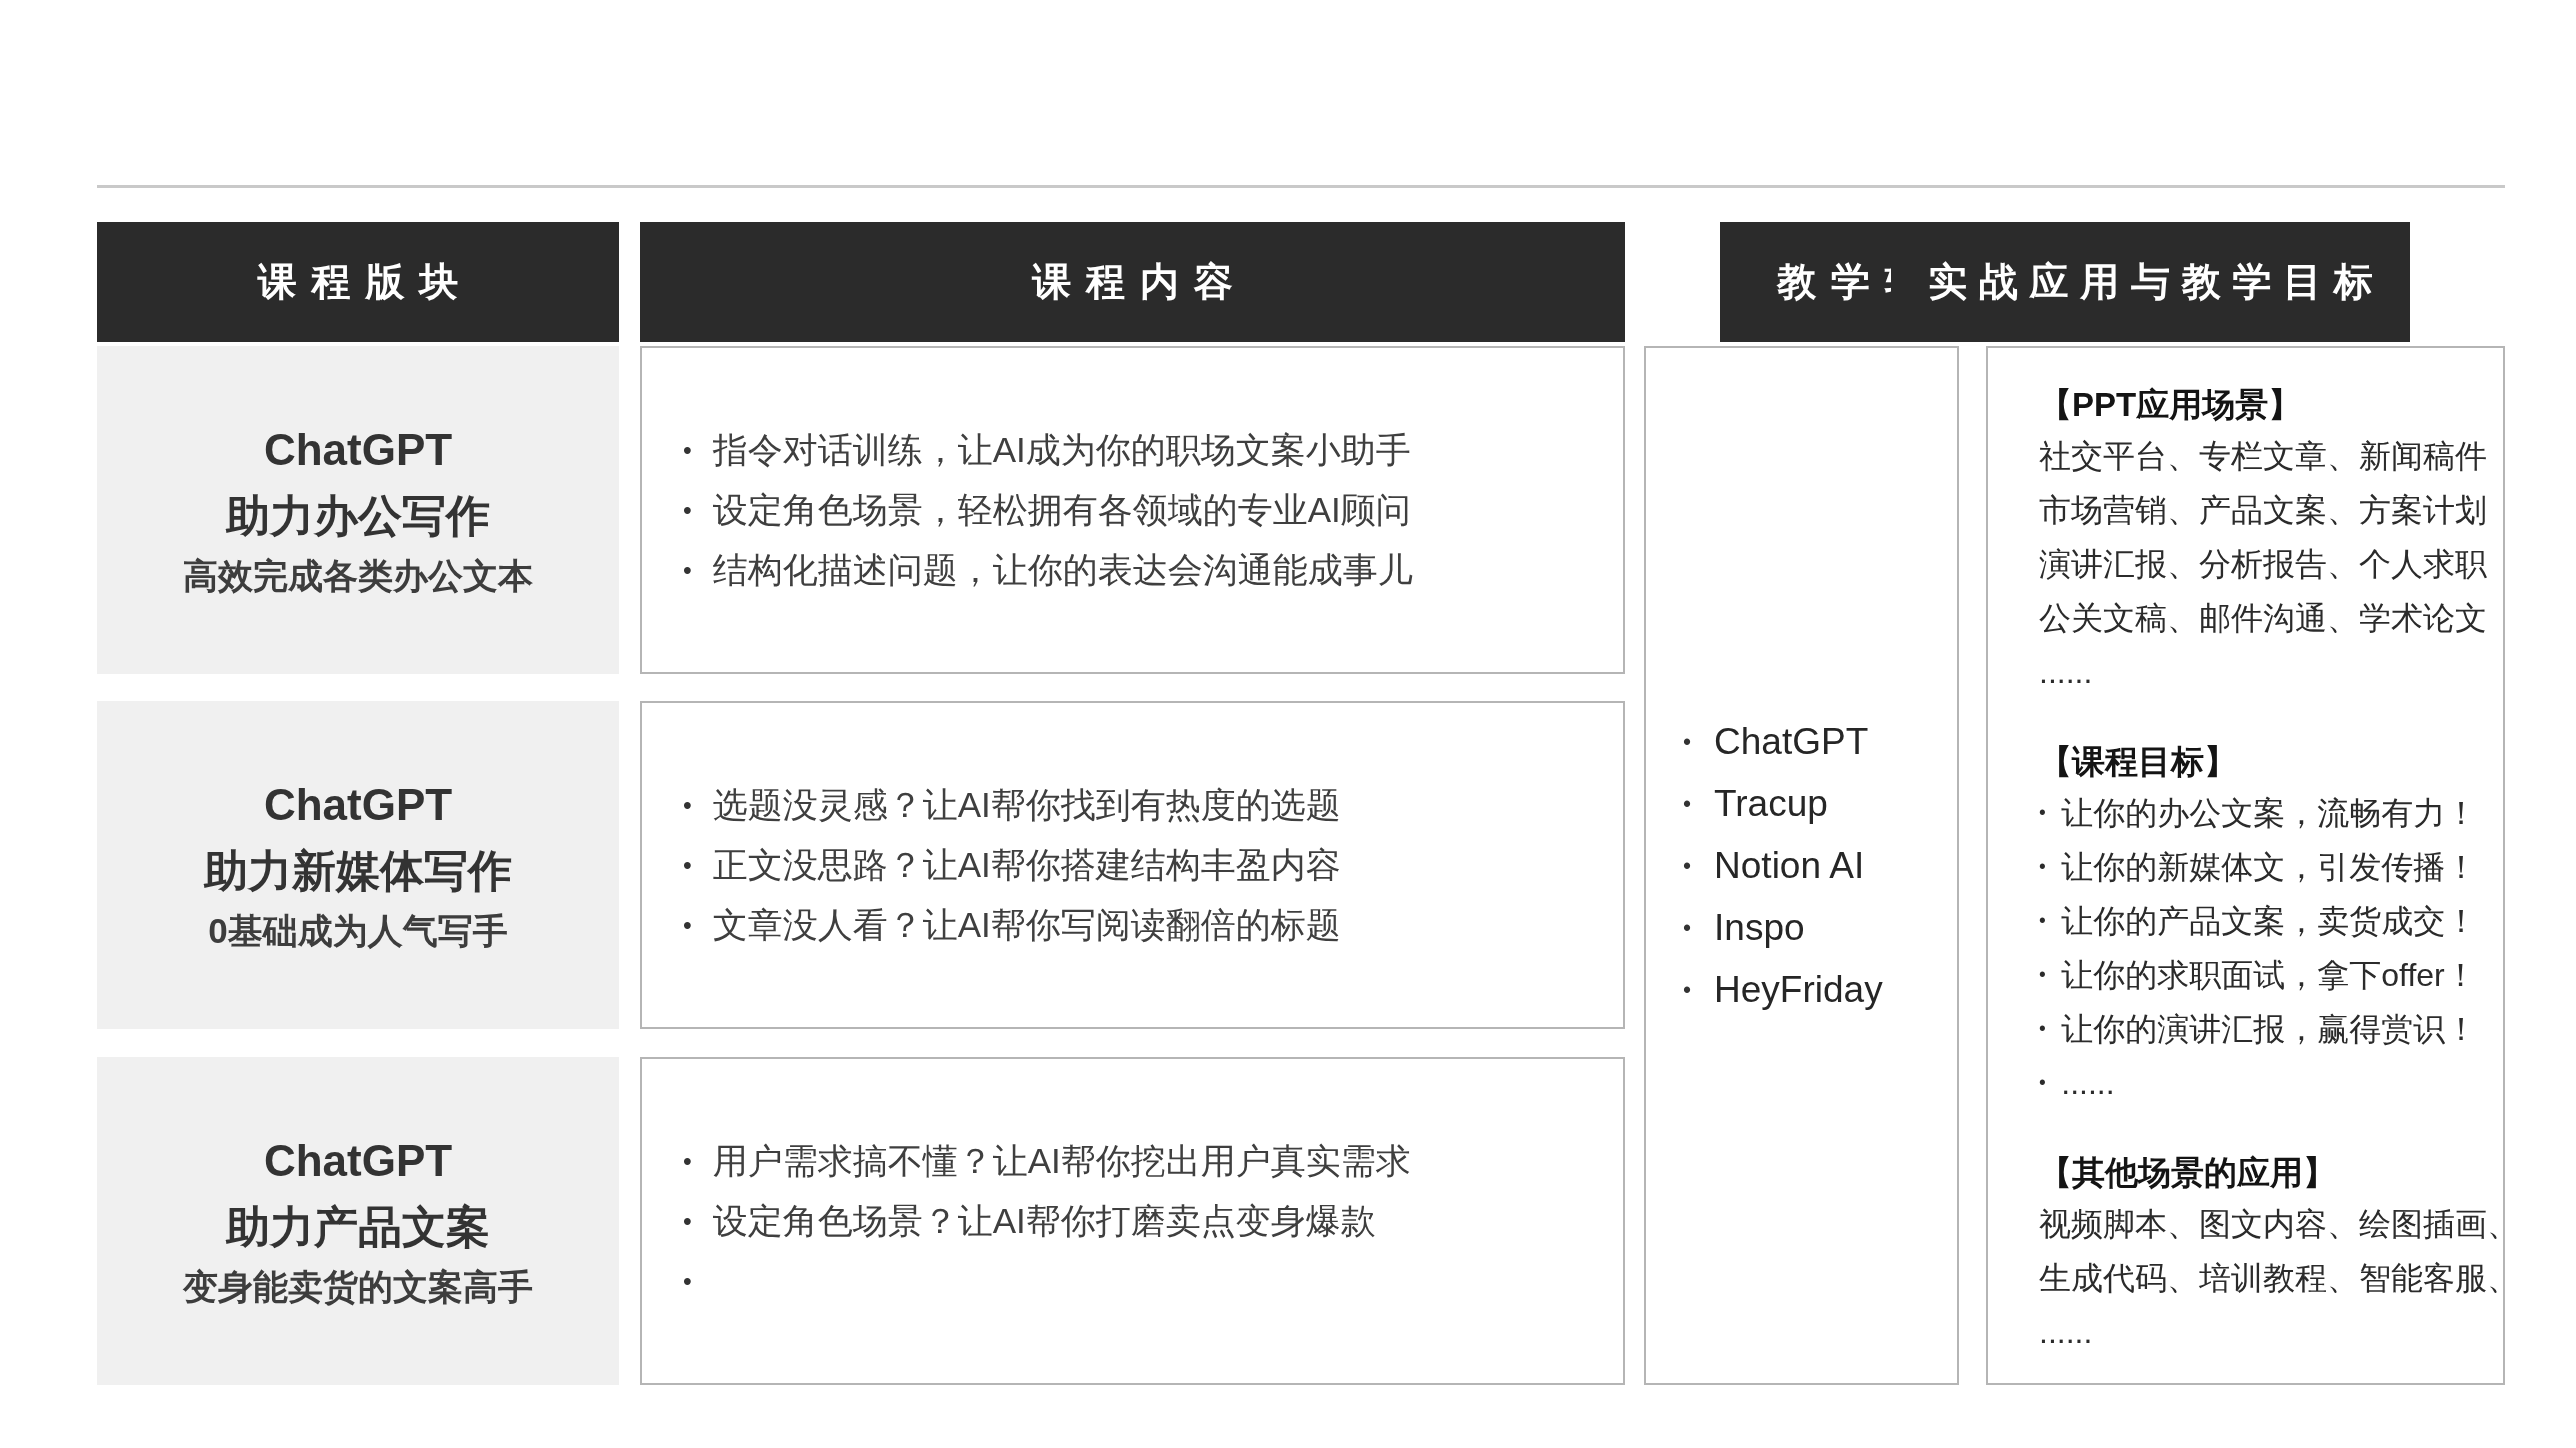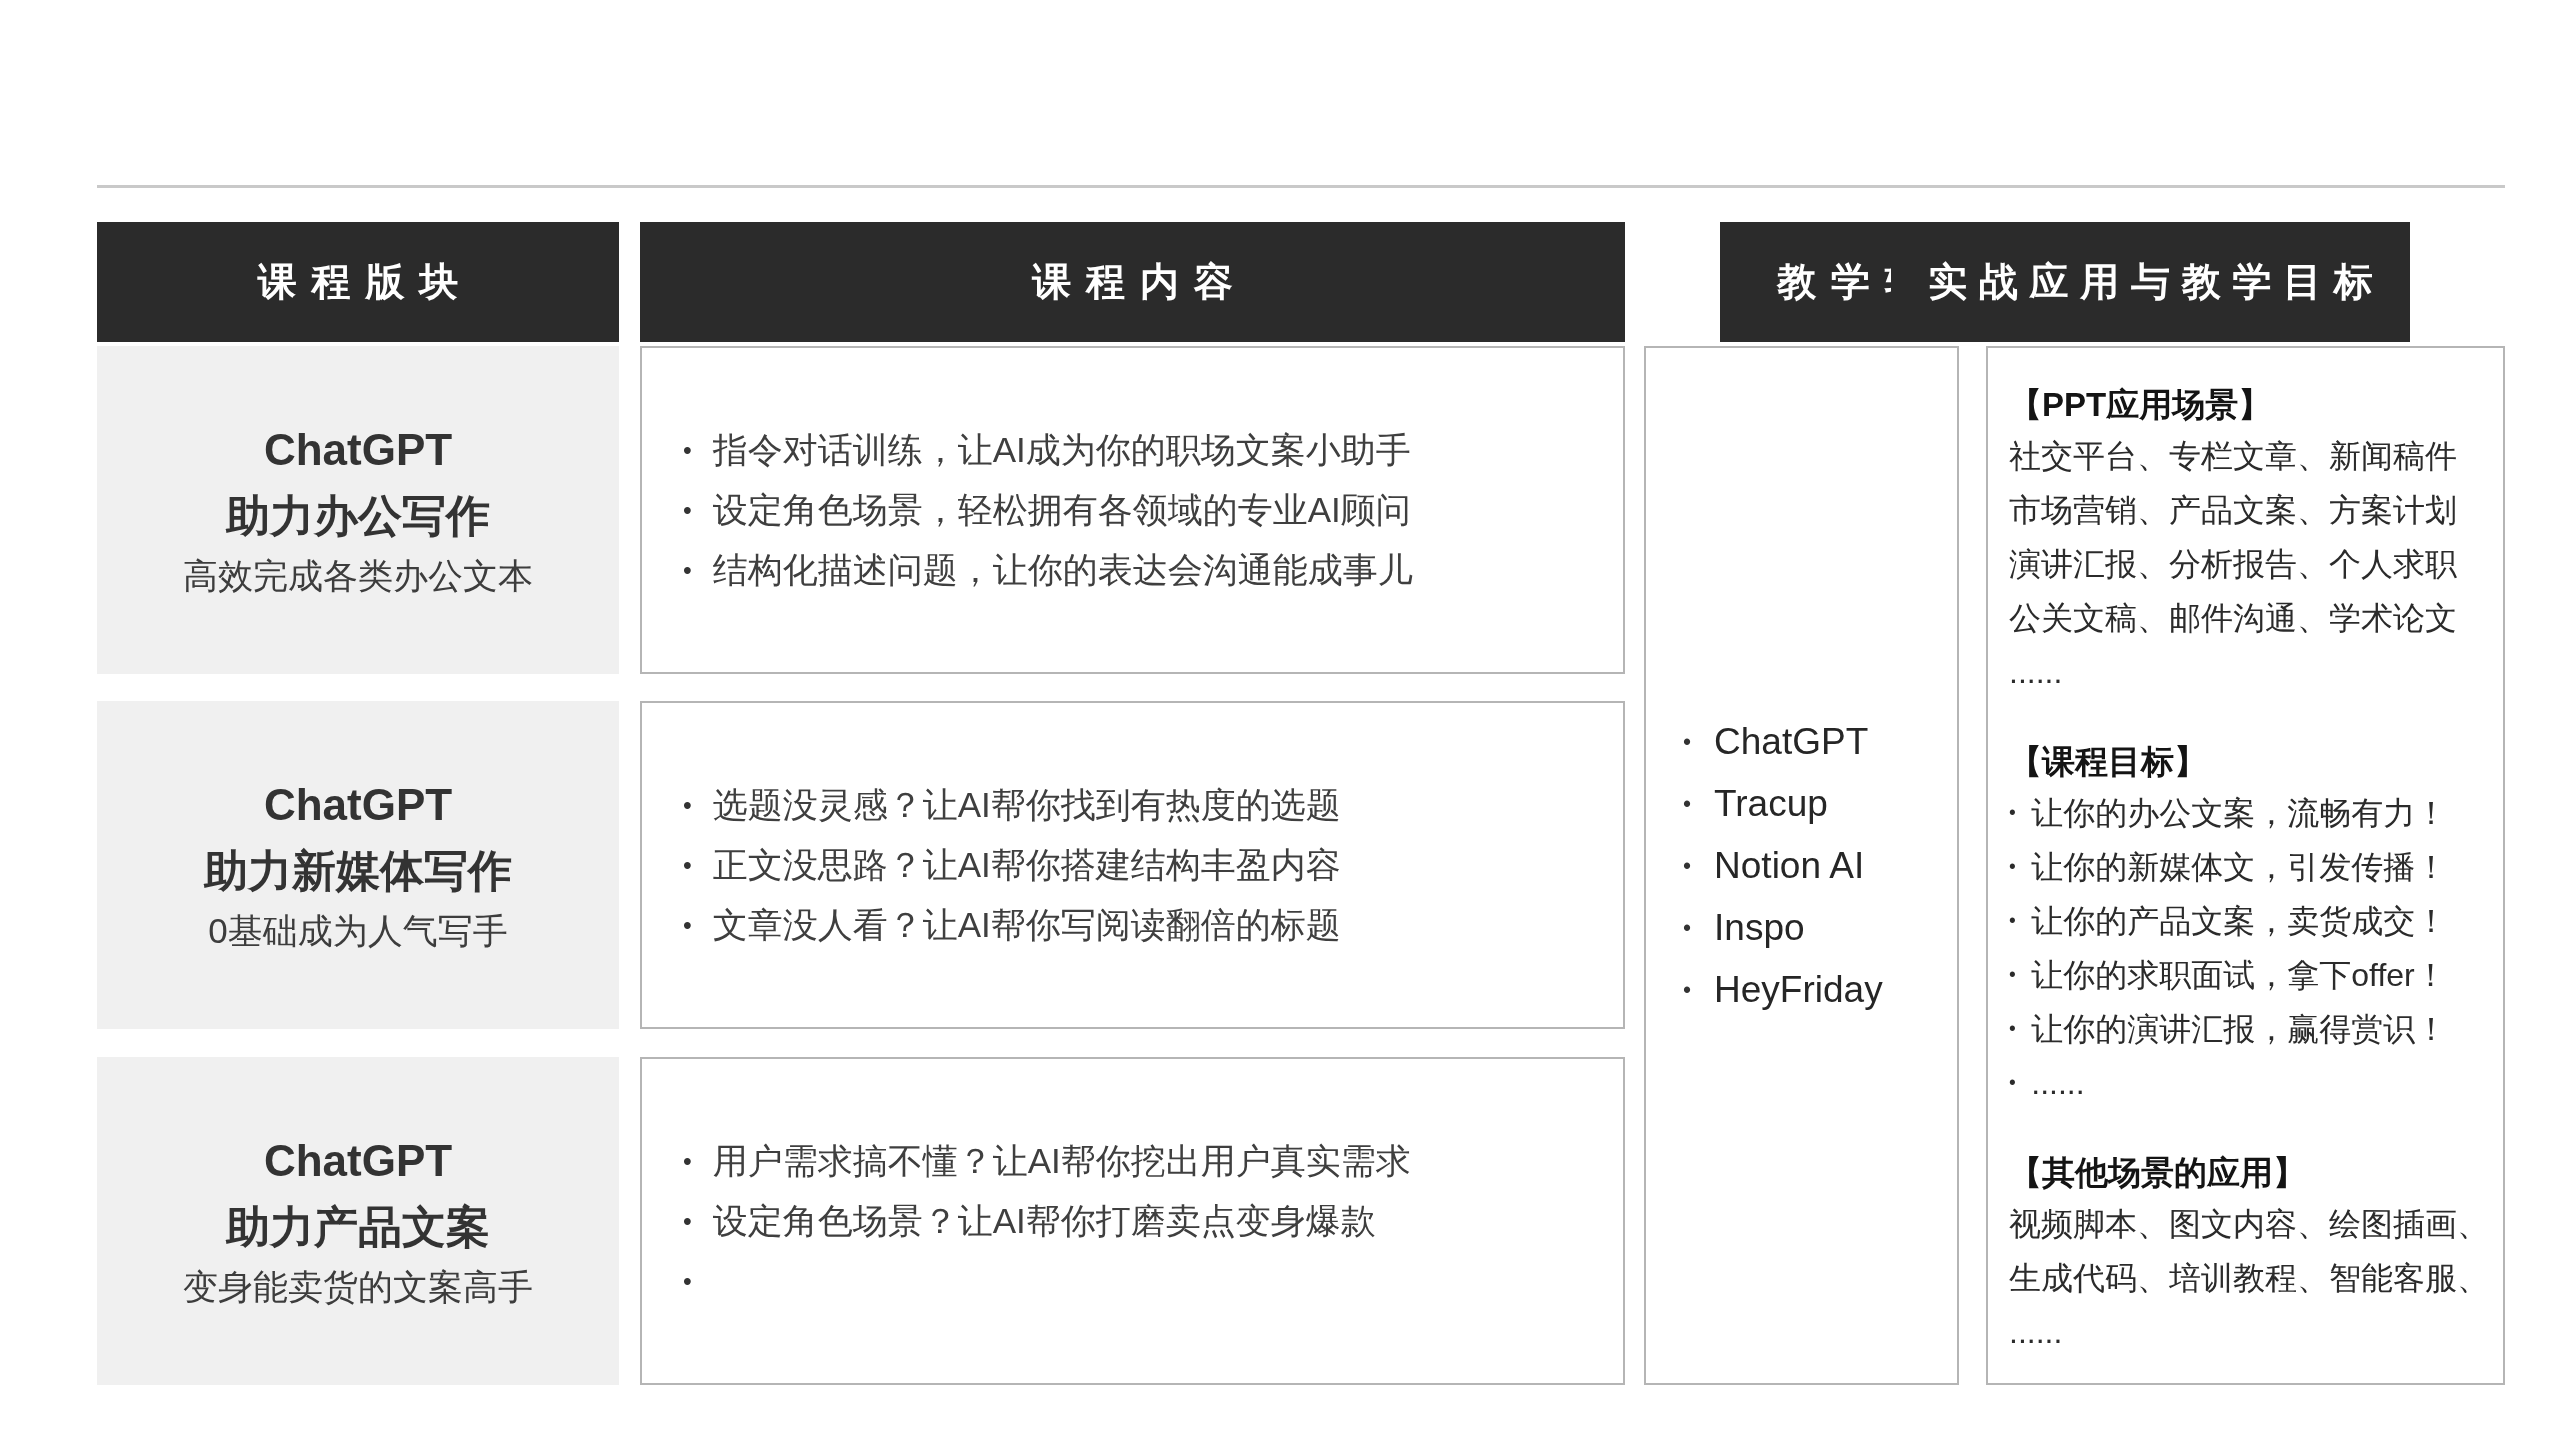--- a/index.html
+++ b/index.html
@@ -33,21 +33,21 @@
   .hdr-goals{left:1891px;width:519px;letter-spacing:0.30em;text-indent:0.30em;}
 
   .module-cell{
     position:absolute;left:97px;width:522px;height:328px;
     background:#f0f0f0;
     display:flex;flex-direction:column;align-items:center;justify-content:center;
     text-align:center;box-sizing:border-box;
   }
   .m-title{font-size:44px;font-weight:700;color:#333333;line-height:1.5;}
   .m-sub{font-size:44px;font-weight:700;color:#333333;line-height:1.5;}
-  .m-tag{font-size:35px;font-weight:400;color:#3d3d3d;line-height:1.5;margin-top:1px;}
+  .m-tag{font-size:35px;font-weight:700;color:#3d3d3d;line-height:1.5;margin-top:1px;}
 
   .content-cell{
     position:absolute;left:640px;width:985px;height:328px;
     background:#ffffff;border:2.9px solid #b5b5b5;box-sizing:border-box;
     display:flex;flex-direction:column;justify-content:center;
     padding-left:41px;padding-right:19.3px;
   }
   .row-top-1{top:346px;} .row-top-2{top:701px;} .row-top-3{top:1057px;}
 
   .bullet-line{
@@ -64,21 +64,21 @@
   }
   .sw-line{
     display:flex;align-items:center;
     font-size:37px;color:#262626;line-height:62px;white-space:nowrap;
   }
   .sw-line .dot{font-size:23px;margin-right:23px;}
 
   .goals-cell{
     position:absolute;left:1986px;top:346px;width:519px;height:1039px;
     background:#ffffff;border:2.9px solid #b5b5b5;box-sizing:border-box;
-    padding:33px 23px 0 21px;
+    padding:33px 23px 0 51px;
   }
   .g-section{margin-bottom:39px;}
   .g-heading{
     font-size:33px;font-weight:700;color:#141414;
     line-height:48px;white-space:nowrap;
   }
   .g-line{font-size:32px;color:#2b2b2b;line-height:54px;white-space:nowrap;}
   .g-bullet{
     display:flex;align-items:center;
     font-size:32px;color:#2b2b2b;line-height:54px;white-space:nowrap;

